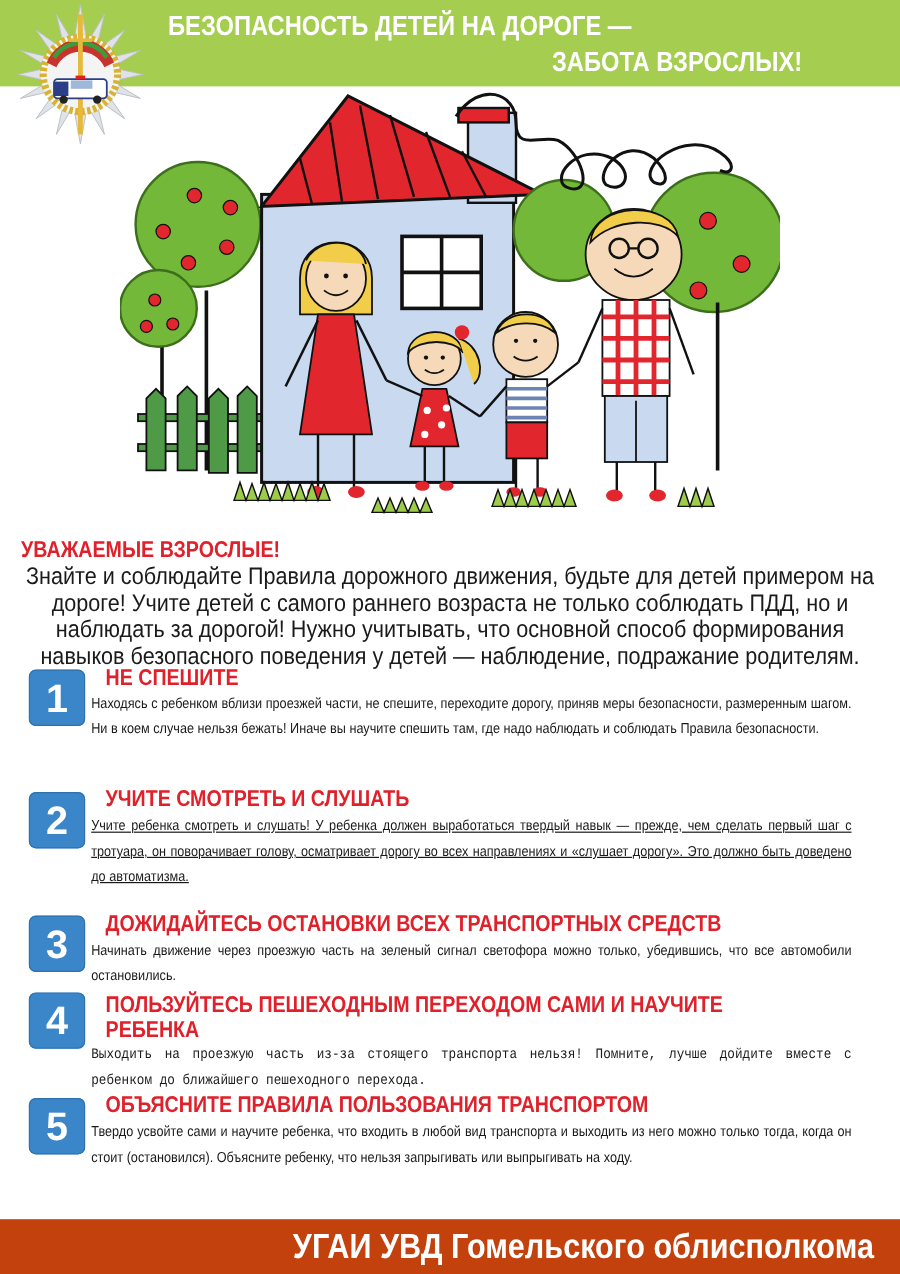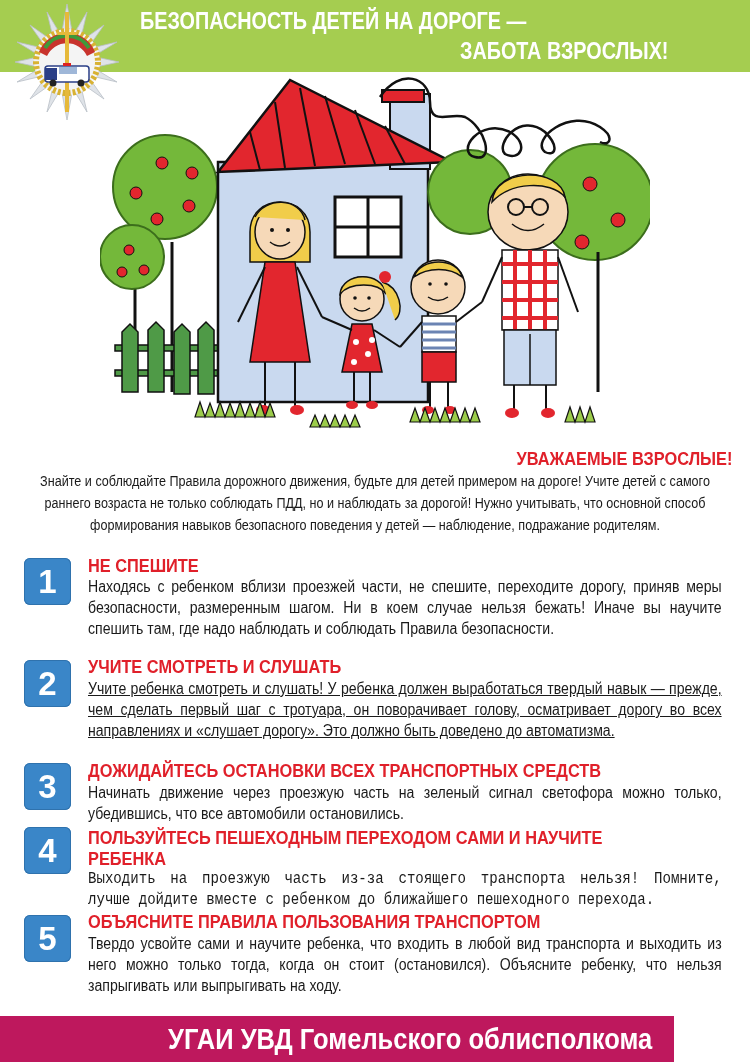--- a/index.html
+++ b/index.html
@@ -3,30 +3,30 @@
 <meta charset="utf-8">
 <style>
   html,body{margin:0;padding:0;}
   body{width:750px;height:1062px;overflow:hidden;background:#ffffff;font-family:"Liberation Sans","DejaVu Sans",sans-serif;position:relative;color:#1a1a1a;}
   .top-band{position:absolute;left:0;top:0;width:750px;height:72px;background:#a5cd50;}
   .title{position:absolute;color:#fff;font-weight:bold;font-size:23px;letter-spacing:0px;transform:scaleX(0.86);transform-origin:left top;white-space:nowrap;}
   .title.l1{left:140px;top:8px;}
   .title.l2{left:460px;top:38px;}
   .logo{position:absolute;left:14px;top:2px;width:106px;height:118px;}
   .illus{position:absolute;left:100px;top:72px;width:550px;height:370px;}
-  .greeting{position:absolute;left:0;width:750px;top:448px;text-align:right;color:#e0202a;font-weight:bold;font-size:19px;}
+  .greeting{position:absolute;left:0;width:750px;top:448px;text-align:left;color:#e0202a;font-weight:bold;font-size:19px;}
   .greeting span{display:inline-block;transform:scaleX(0.86);}
-  .intro{position:absolute;left:20px;width:710px;top:470px;text-align:center;font-size:14px;line-height:22px;}
+  .intro{position:absolute;left:20px;width:710px;top:470px;text-align:center;font-size:20px;line-height:22px;}
   .intro span{display:inline-block;transform:scaleX(0.9);transform-origin:center top;width:790px;margin-left:-40px;}
   .rule{position:absolute;left:0;width:750px;}
   .badge{position:absolute;left:24px;width:47px;height:47px;background:#3a86c8;border-radius:6px;color:#fff;font-weight:bold;font-size:33px;text-align:center;line-height:47px;box-shadow:0 0 0 1px #2f72ad inset;}
   .rule-title{position:absolute;left:88px;color:#e0202a;font-weight:bold;font-size:19px;line-height:21px;white-space:nowrap;transform:scaleX(0.86);transform-origin:left top;}
-  .rule-body{position:absolute;left:88px;width:633px;font-size:16px;line-height:21px;text-align:justify;}
+  .rule-body{position:absolute;left:76px;width:633px;font-size:12px;line-height:21px;text-align:justify;}
   .rule-body span{display:block;width:720px;transform:scaleX(0.88);transform-origin:left top;text-align:justify;}
-  .footer{position:absolute;left:0;top:1016px;width:674px;height:46px;background:#be185d;}
+  .footer{position:absolute;left:0;top:1016px;width:750px;height:46px;background:#c2410c;}
   .footer-text{position:absolute;right:22px;top:7px;color:#fff;font-weight:bold;font-size:29px;white-space:nowrap;transform:scaleX(0.88);transform-origin:right top;}
 </style>
 </head>
 <body>
 
 <div class="top-band"></div>
 <div class="title l1">БЕЗОПАСНОСТЬ ДЕТЕЙ НА ДОРОГЕ —</div>
 <div class="title l2">ЗАБОТА ВЗРОСЛЫХ!</div>
 
 <svg class="logo" viewBox="0 0 106 118">

